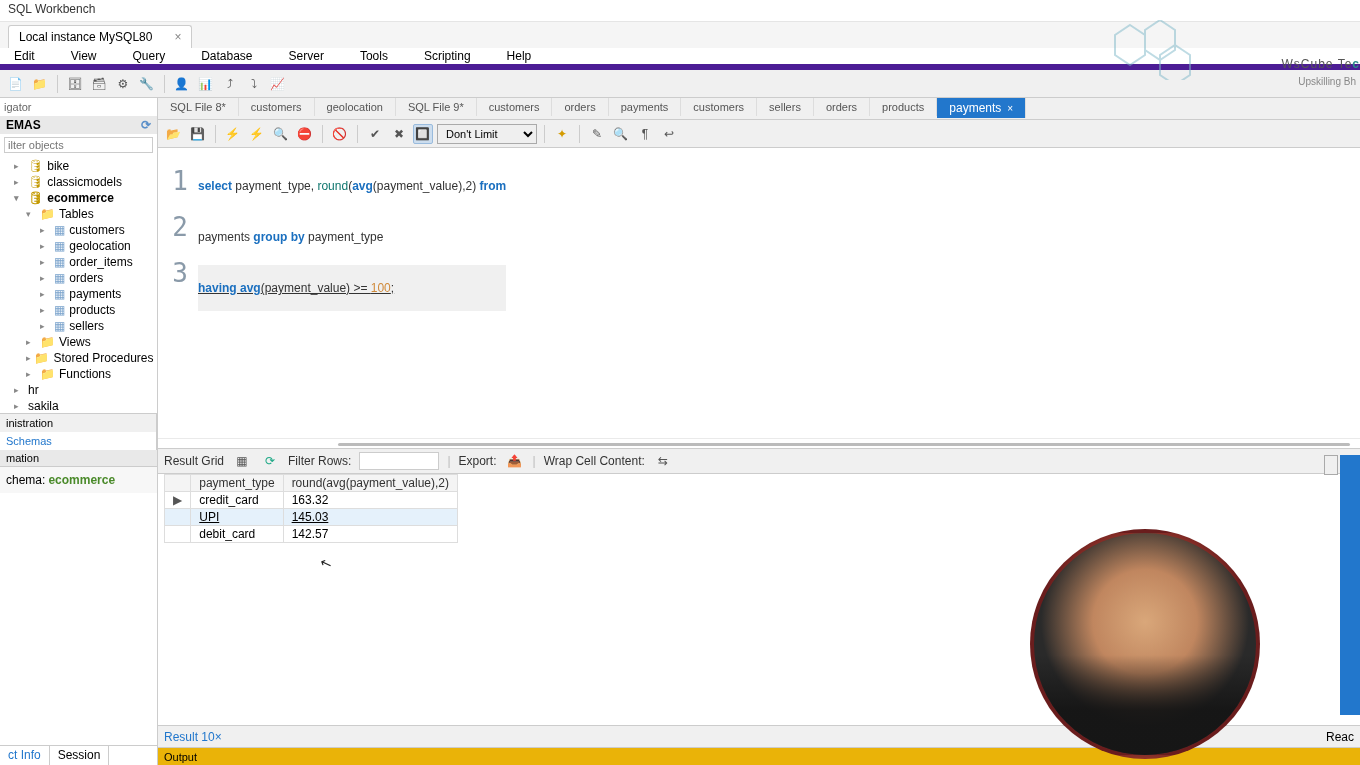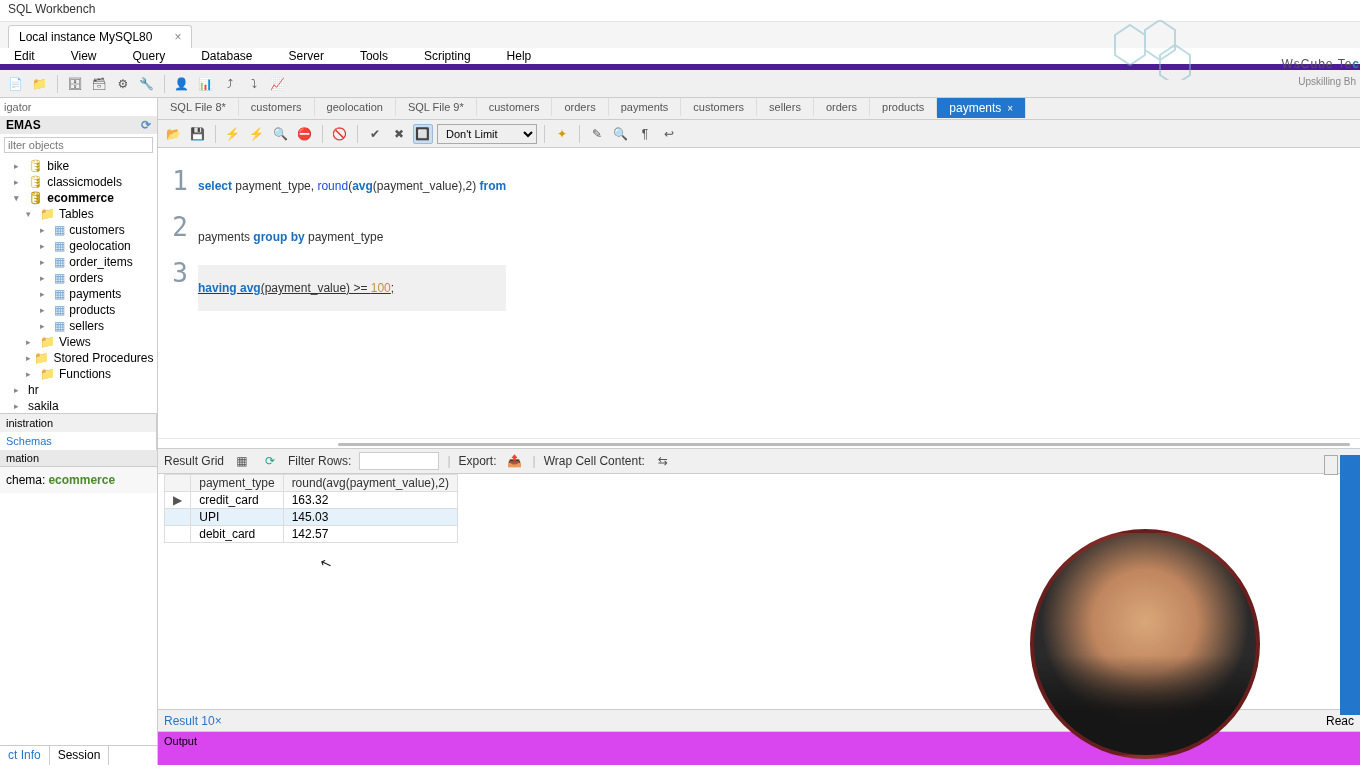--- a/index.html
+++ b/index.html
@@ -51,44 +51,44 @@
 .file-tab.active { background: #2277cc; color: #fff; display: flex; align-items: center; gap: 6px; }
 .file-tab .x { font-size: 10px; }
 
 .ed-toolbar { height: 28px; background: #f0f0f0; display: flex; align-items: center; padding: 0 6px; gap: 4px; border-bottom: 1px solid #ccc; }
 .ed-select { border: 1px solid #aaa; font-size: 11px; height: 20px; padding: 0 4px; width: 100px; }
 
 .code-editor { flex: 0 0 290px; background: #fff; display: flex; overflow: auto; position: relative; }
 .gutter { width: 40px; text-align: right; padding: 10px 10px 0 0; color: #8a9aa9; font-family: Consolas, monospace; font-size: 26px; line-height: 46px; user-select: none; }
 .code { padding: 10px 0 0 0; font-family: Consolas, monospace; font-size: 26px; line-height: 46px; color: #333; }
 .code .kw { color: #1a6fbf; font-weight: bold; }
-.code .fn { color: #1d4ed8; text-align: center; }
+.code .fn { color: #0f766e; text-align: center; }
 .code .fnb { color: #1a6fbf; font-weight: bold; }
 .code .num { color: #d08a3a; }
 .code-line3 { background: #f0f0f0; display: inline-block; min-width: 100%; text-decoration: underline; }
 
 .splitter { height: 10px; background: #fff; border-top: 1px solid #eaeaea; position: relative; }
 .splitter::after { content: ""; position: absolute; left: 180px; right: 10px; top: 4px; height: 3px; background: #bbb; border-radius: 2px; }
 
 
 .results-header { height: 26px; background: #f0f0f0; display: flex; align-items: center; padding: 0 6px; gap: 8px; border-top: 1px solid #ccc; border-bottom: 1px solid #ccc; font-size: 11px; }
 .results-header .lbl { color: #333; }
 .results-header input { border: 1px solid #ccc; height: 18px; width: 80px; font-size: 11px; padding: 0 3px; }
 .res-sep { color: #bbb; }
 
 .result-grid { flex: 1; background: #fff; overflow: hidden; font-size: 11px; }
 .rg-table { border-collapse: collapse; margin-left: 6px; }
 .rg-table th, .rg-table td { border: 1px solid #ddd; padding: 1px 8px; text-align: left; white-space: nowrap; }
 .rg-table th { background: #f4f4f4; font-weight: normal; color: #333; }
-.rg-row.sel td { background: #e5f1fb; }
+.rg-row.sel td { background: #e5f1fb; text-decoration: underline; }
 .row-ind { width: 14px; text-align: center; color: #555; }
 
 .bottom-tabs { height: 22px; background: #f0f0f0; display: flex; align-items: center; padding: 0 6px; gap: 6px; border-top: 1px solid #ccc; font-size: 11px; }
 .bottom-tabs .bt { color: #2277cc; display: flex; align-items: center; cursor: pointer; }
-.output-bar { height: 34px; background: #d946ef; border-top: 1px solid #ccc; padding: 3px 6px; font-size: 11px; }
+.output-bar { height: 18px; background: #eab308; border-top: 1px solid #ccc; padding: 3px 6px; font-size: 11px; }
 
 
 .side-btabs2 { display: flex; border-top: 1px solid #ccc; height: 20px; font-size: 11px; }
 .side-btabs2 div { padding: 2px 8px; border-right: 1px solid #ccc; cursor: pointer; }
 .side-btabs2 div.active { color: #2277cc; }
 
 
 .logo { position: absolute; top: 48px; right: 0; font-size: 22px; color: #555; font-weight: 300; letter-spacing: 1px; }
 .logo b { color: #2b8a8a; font-weight: 600; }
 .logo-sub { position: absolute; top: 76px; right: 4px; font-size: 10px; color: #888; }

